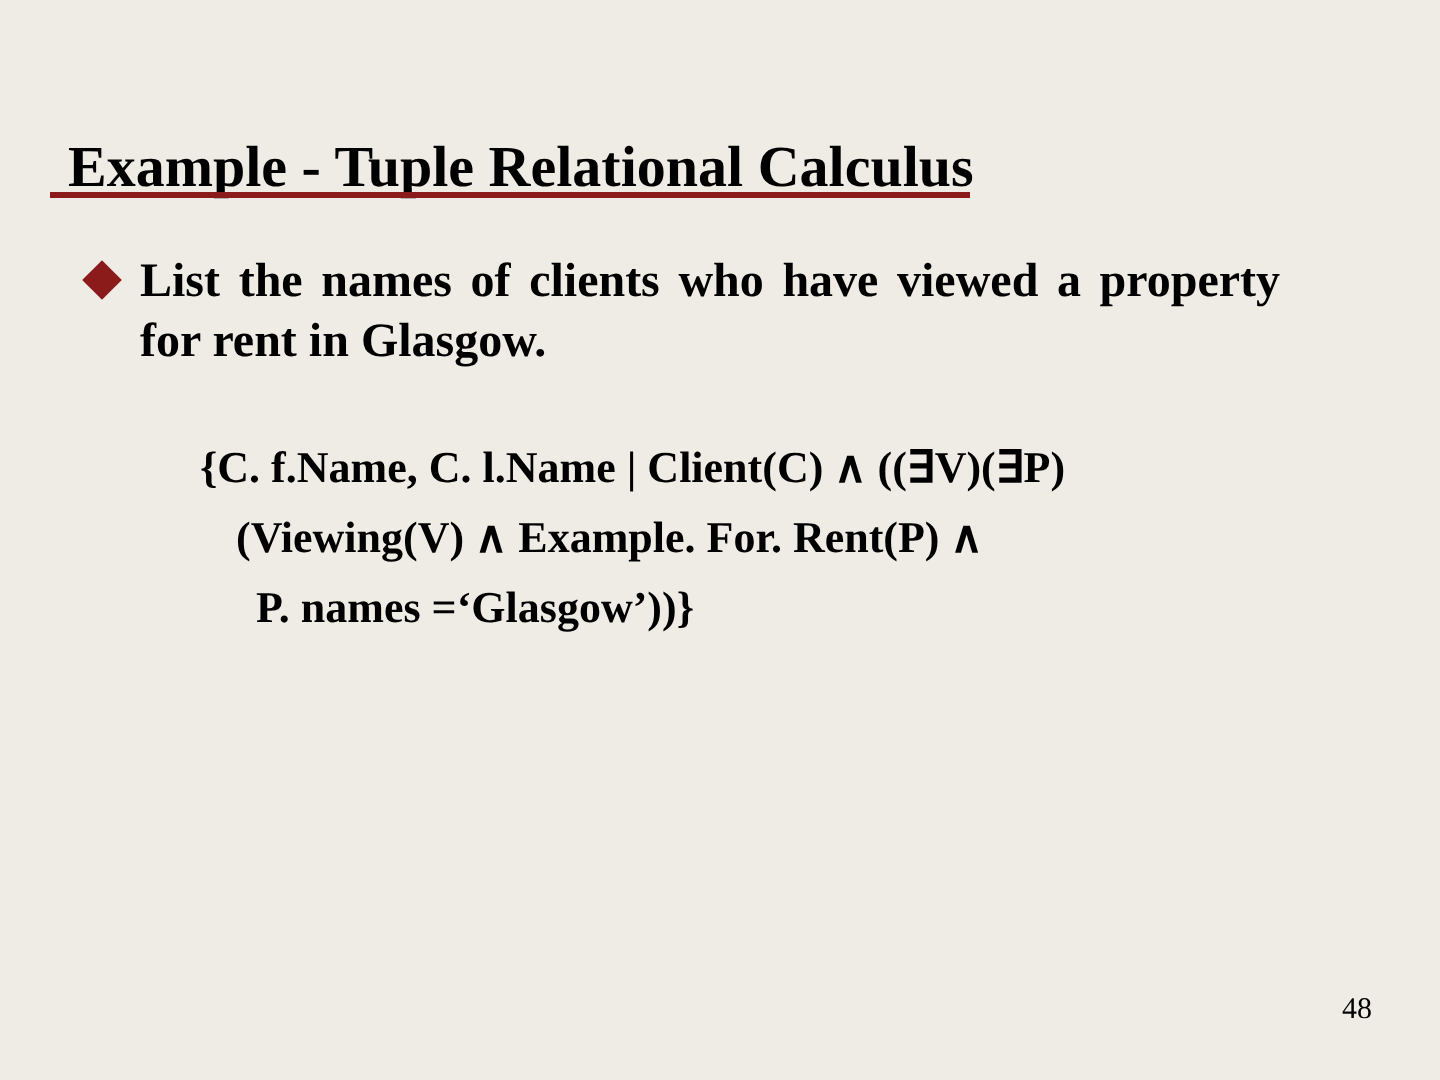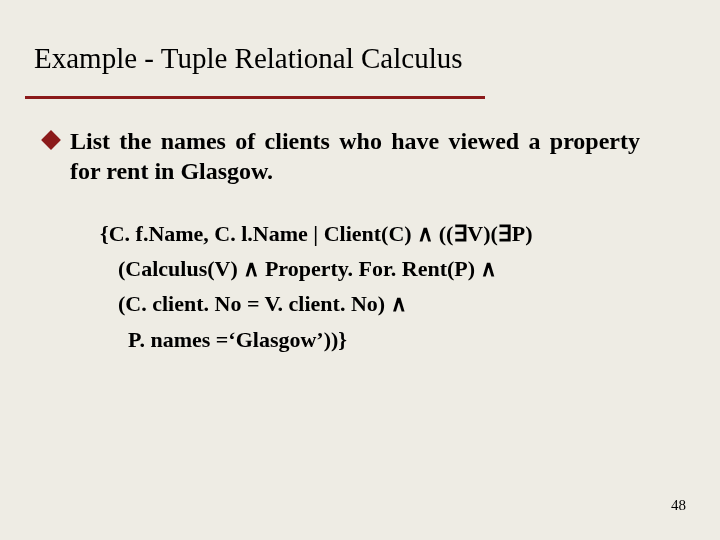--- a/index.html
+++ b/index.html
@@ -14,23 +14,23 @@
   }
   .slide {
     position: relative;
     width: 720px;
     height: 540px;
     box-sizing: border-box;
   }
   .title {
     position: absolute;
     left: 34px;
-    top: 42px;
+    top: 68px;
     font-size: 29px;
-    font-weight: normal;
+    font-weight: bold;
     color: #000;
   }
   .title-underline {
     position: absolute;
     left: 25px;
     top: 96px;
     width: 460px;
     height: 3px;
     background: #8b1a1a;
   }
@@ -88,20 +88,19 @@
   <div class="title">Example - Tuple Relational Calculus</div>
   <div class="title-underline"></div>
 
   <div class="bullet-block">
     <div class="diamond"></div>
     <div class="bullet-text">List the names of clients who have viewed a property for rent in Glasgow.</div>
   </div>
 
   <div class="formula-block">
     <div class="formula-line">{C. f.Name, C. l.Name | Client(C) ∧ ((∃V)(∃P)</div>
-    <div class="formula-line indent1">(Calculus(V) ∧ Property. For. Rent(P) ∧</div>
-    <div class="formula-line indent1">(C. client. No = V. client. No) ∧</div>
+    <div class="formula-line indent1">(Viewing(V) ∧ Example. For. Rent(P) ∧</div>
     <div class="formula-line indent2">P. names =‘Glasgow’))}</div>
   </div>
 
   <div class="page-num">48</div>
 
 </div>
 
 </body></html>

